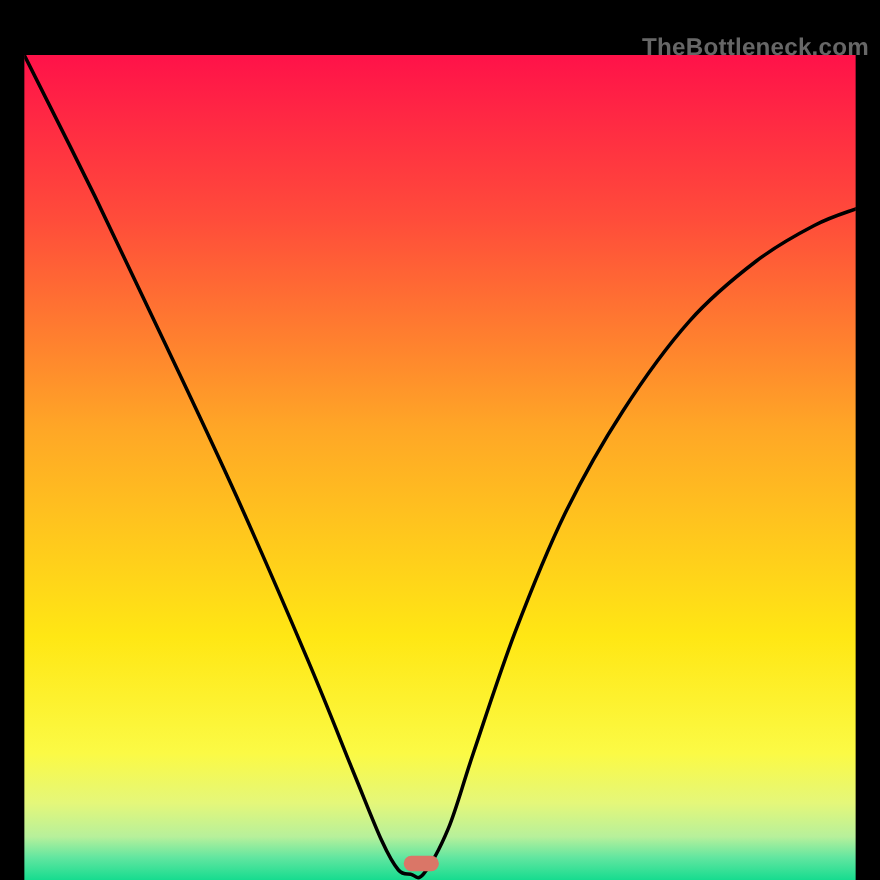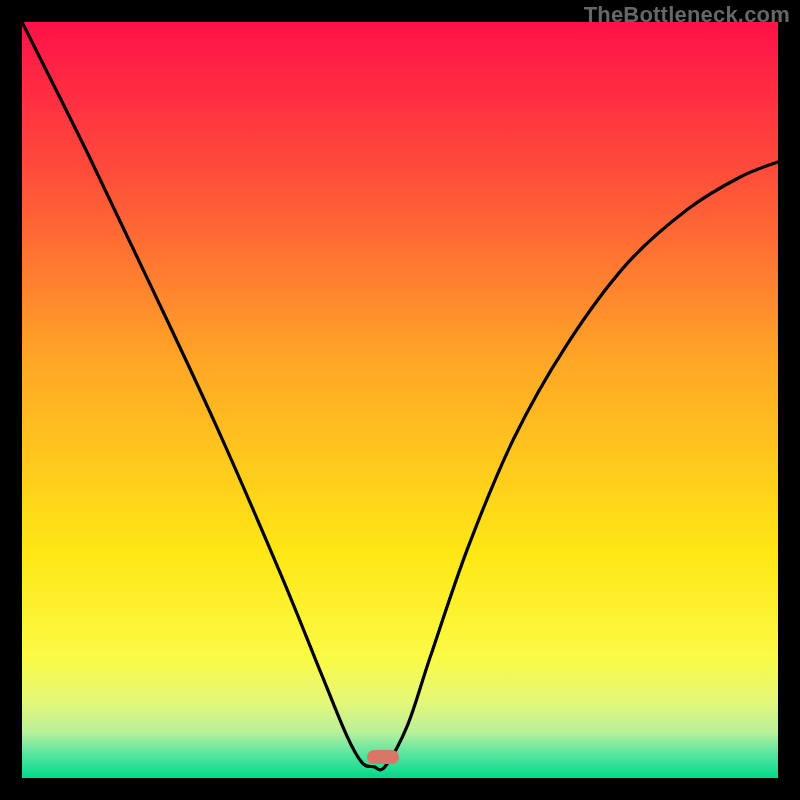--- a/index.html
+++ b/index.html
@@ -9,20 +9,21 @@
     height: 800px;
     overflow: hidden;
     background: #000;
     font-family: Arial, Helvetica, sans-serif;
   }
   .frame {
     position: relative;
     width: 800px;
     height: 561px;
     background: #000;
+    margin-top: 28px;
   }
   .watermark {
     position: absolute;
     top: 2px;
     right: 10px;
     color: #676767;
     font-size: 22px;
     font-weight: bold;
     z-index: 10;
     letter-spacing: 0.2px;

